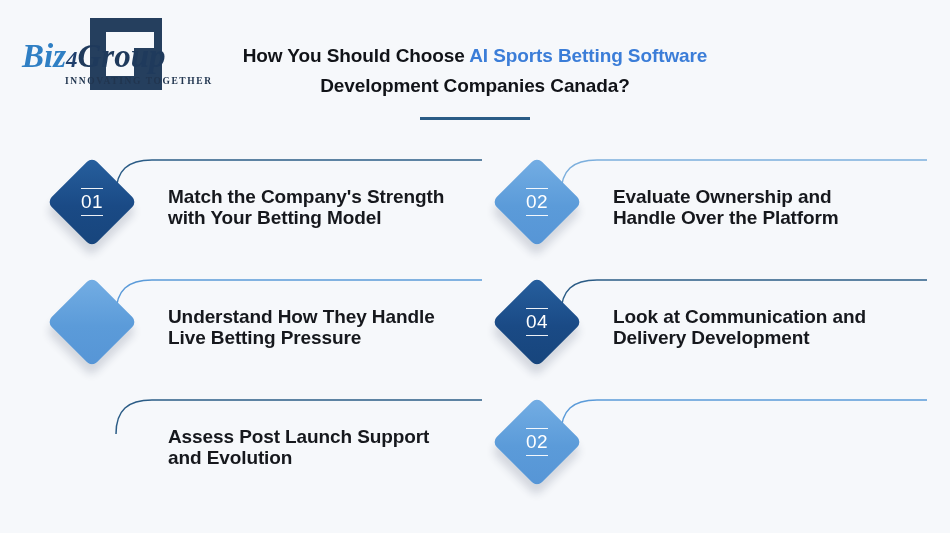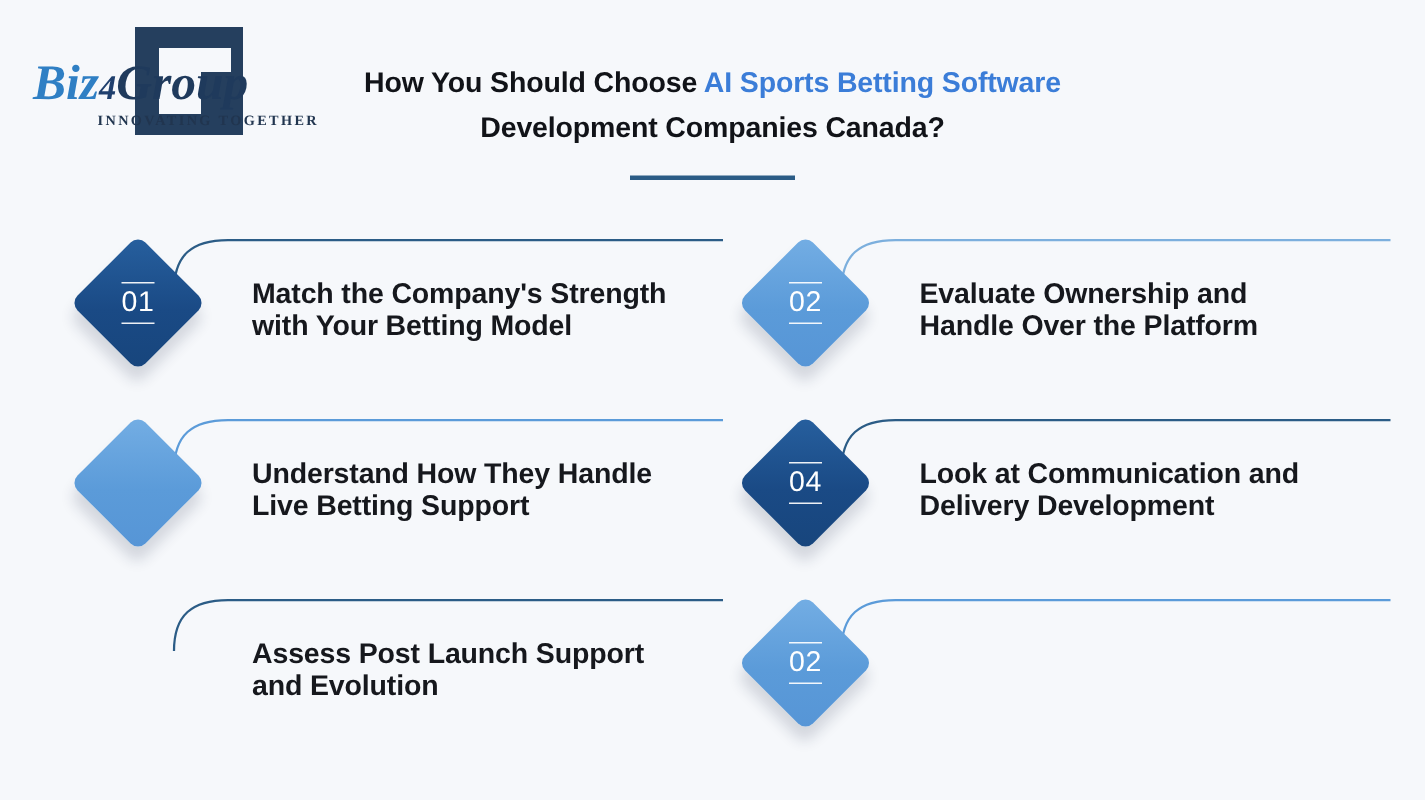--- a/index.html
+++ b/index.html
@@ -174,21 +174,21 @@
     <div class="connector">
       <svg width="380" height="48" viewBox="0 0 380 48">
         <path d="M14,46 C14,22 26,12 50,12 L380,12" fill="none" stroke="#5b9bd9" stroke-width="1.5"></path>
       </svg>
     </div>
     <div class="diamond-wrap">
       <div class="diamond d-light"></div>
     </div>
     <div class="item-text">
       <div>Understand How They Handle</div>
-      <div>Live Betting Support</div>
+      <div>Live Betting Pressure</div>
     </div>
   </div>
 
   <div class="item col-r row-2">
     <div class="connector">
       <svg width="380" height="48" viewBox="0 0 380 48">
         <path d="M14,46 C14,22 26,12 50,12 L380,12" fill="none" stroke="#2b5c86" stroke-width="1.5"></path>
       </svg>
     </div>
     <div class="diamond-wrap">

